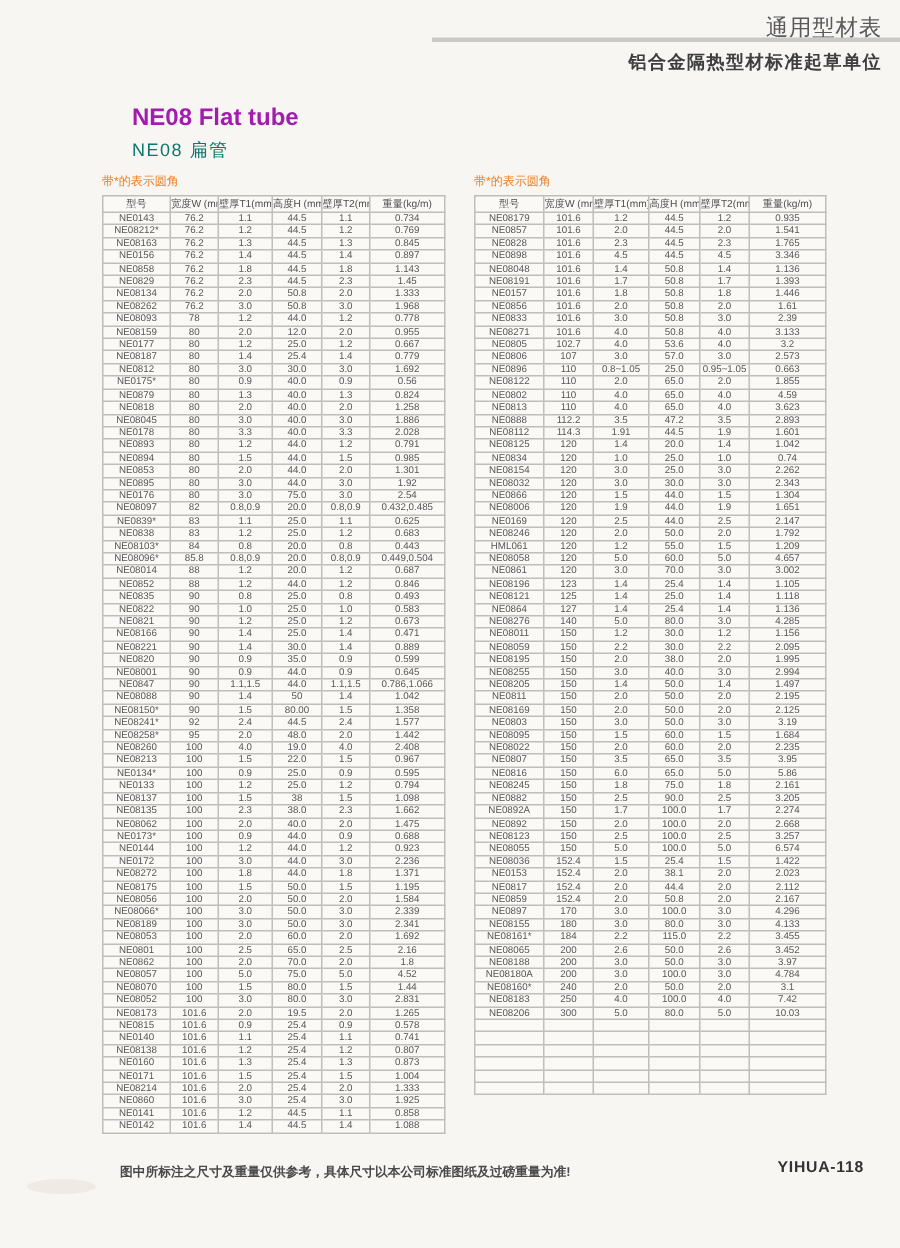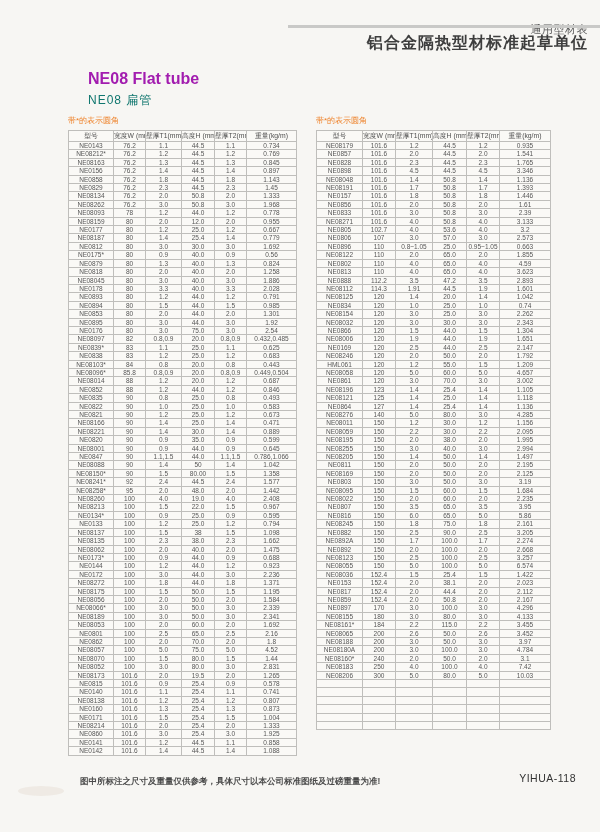--- a/index.html
+++ b/index.html
@@ -5,30 +5,30 @@
   * { margin:0; padding:0; box-sizing:border-box; }
   html,body { width:600px; height:832px; }
   body {
     position:relative;
     font-family:"Liberation Sans","DejaVu Sans",sans-serif;
     background:#f7f6f3;
     color:#4a4a4a;
     overflow:hidden;
   }
   .page-tag {
-    position:absolute; top:22px; right:12px;
-    font-size:11px; color:#5a5a5a; letter-spacing:0.5px;
+    position:absolute; top:9px; right:12px;
+    font-size:15px; color:#5a5a5a; letter-spacing:0.5px;
   }
   .header-rule {
     position:absolute; top:25px; left:288px; right:0;
     height:3px; background:#c9c9c7;
   }
   .org-line {
     position:absolute; top:33px; right:12px;
-    font-size:16px; font-weight:bold; color:#3e3e3e; letter-spacing:1px;
+    font-size:12px; font-weight:bold; color:#3e3e3e; letter-spacing:1px;
   }
   .title-en {
     position:absolute; top:70px; left:88px;
     font-size:16px; font-weight:bold; color:#a21caf;
     letter-spacing:0px; font-stretch:condensed;
   }
   .title-cn {
     position:absolute; top:92px; left:88px;
     font-size:12px; color:#0f766e; letter-spacing:1px;
   }
@@ -53,21 +53,21 @@
     padding:0; overflow:hidden; white-space:nowrap;
   }
   table.spec th { height:11px; font-size:6.8px; color:#4e4e4e; }
   table.spec td { height:7.3px; line-height:7.4px; }
   .footer-disclaimer {
     position:absolute; top:776px; left:80px; width:420px;
     text-align:left; font-size:8.5px; font-weight:bold; color:#4a4a4a;
   }
   .footer-code {
     position:absolute; top:772px; right:24px;
-    font-size:10.5px; font-weight:normal; color:#333; letter-spacing:0.5px;
+    font-size:10.5px; font-weight:bold; color:#333; letter-spacing:0.5px;
   }
   .smudge {
     position:absolute; top:786px; left:18px; width:46px; height:10px;
     background:#e9e2da; border-radius:50%; opacity:.6;
   }
 </style>
 </head>
 <body>
 
 <div class="page-tag">通用型材表</div>

